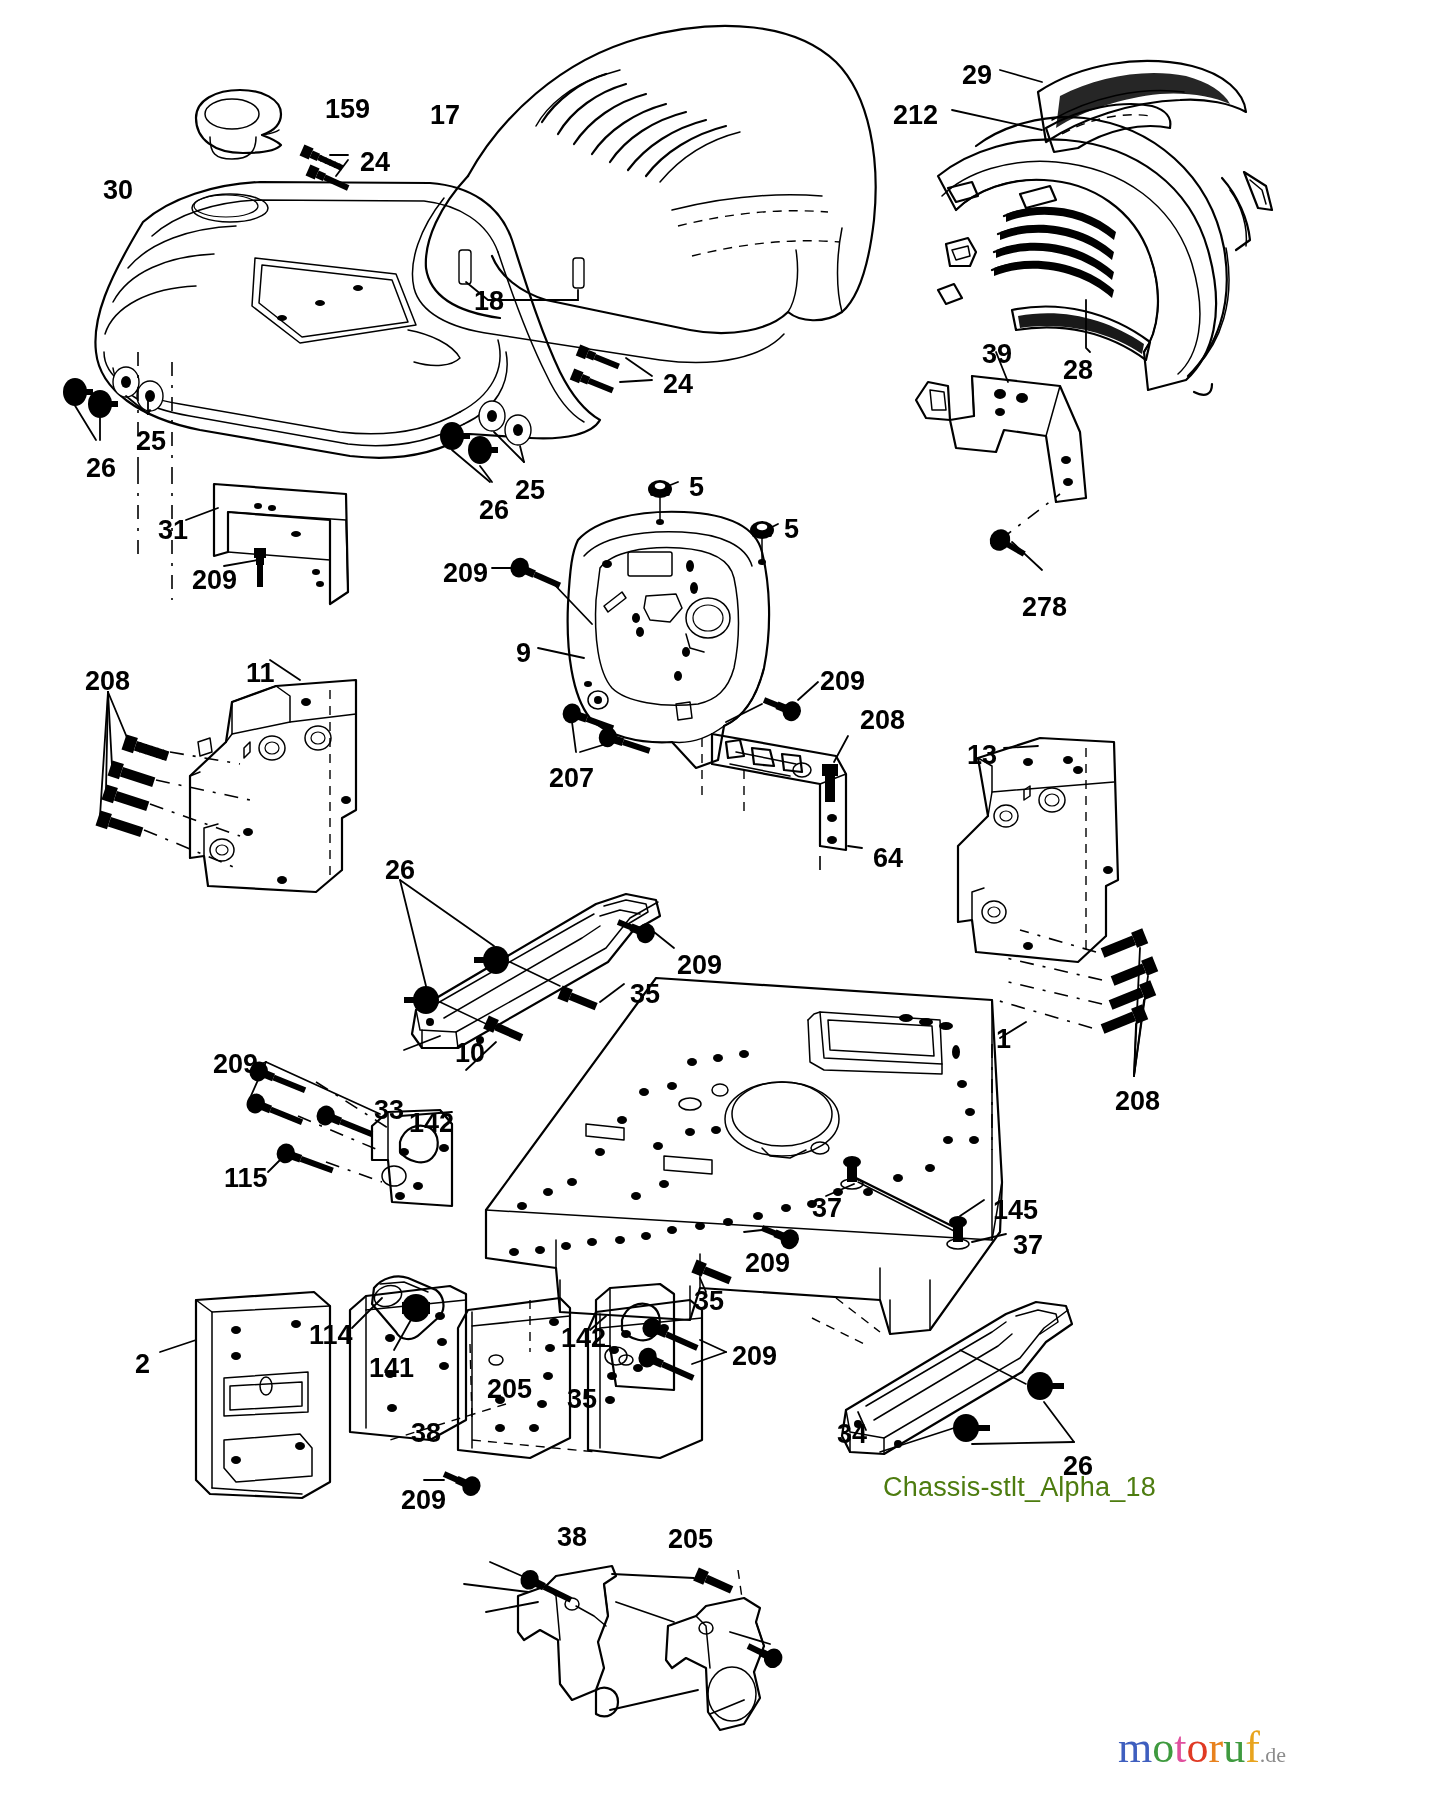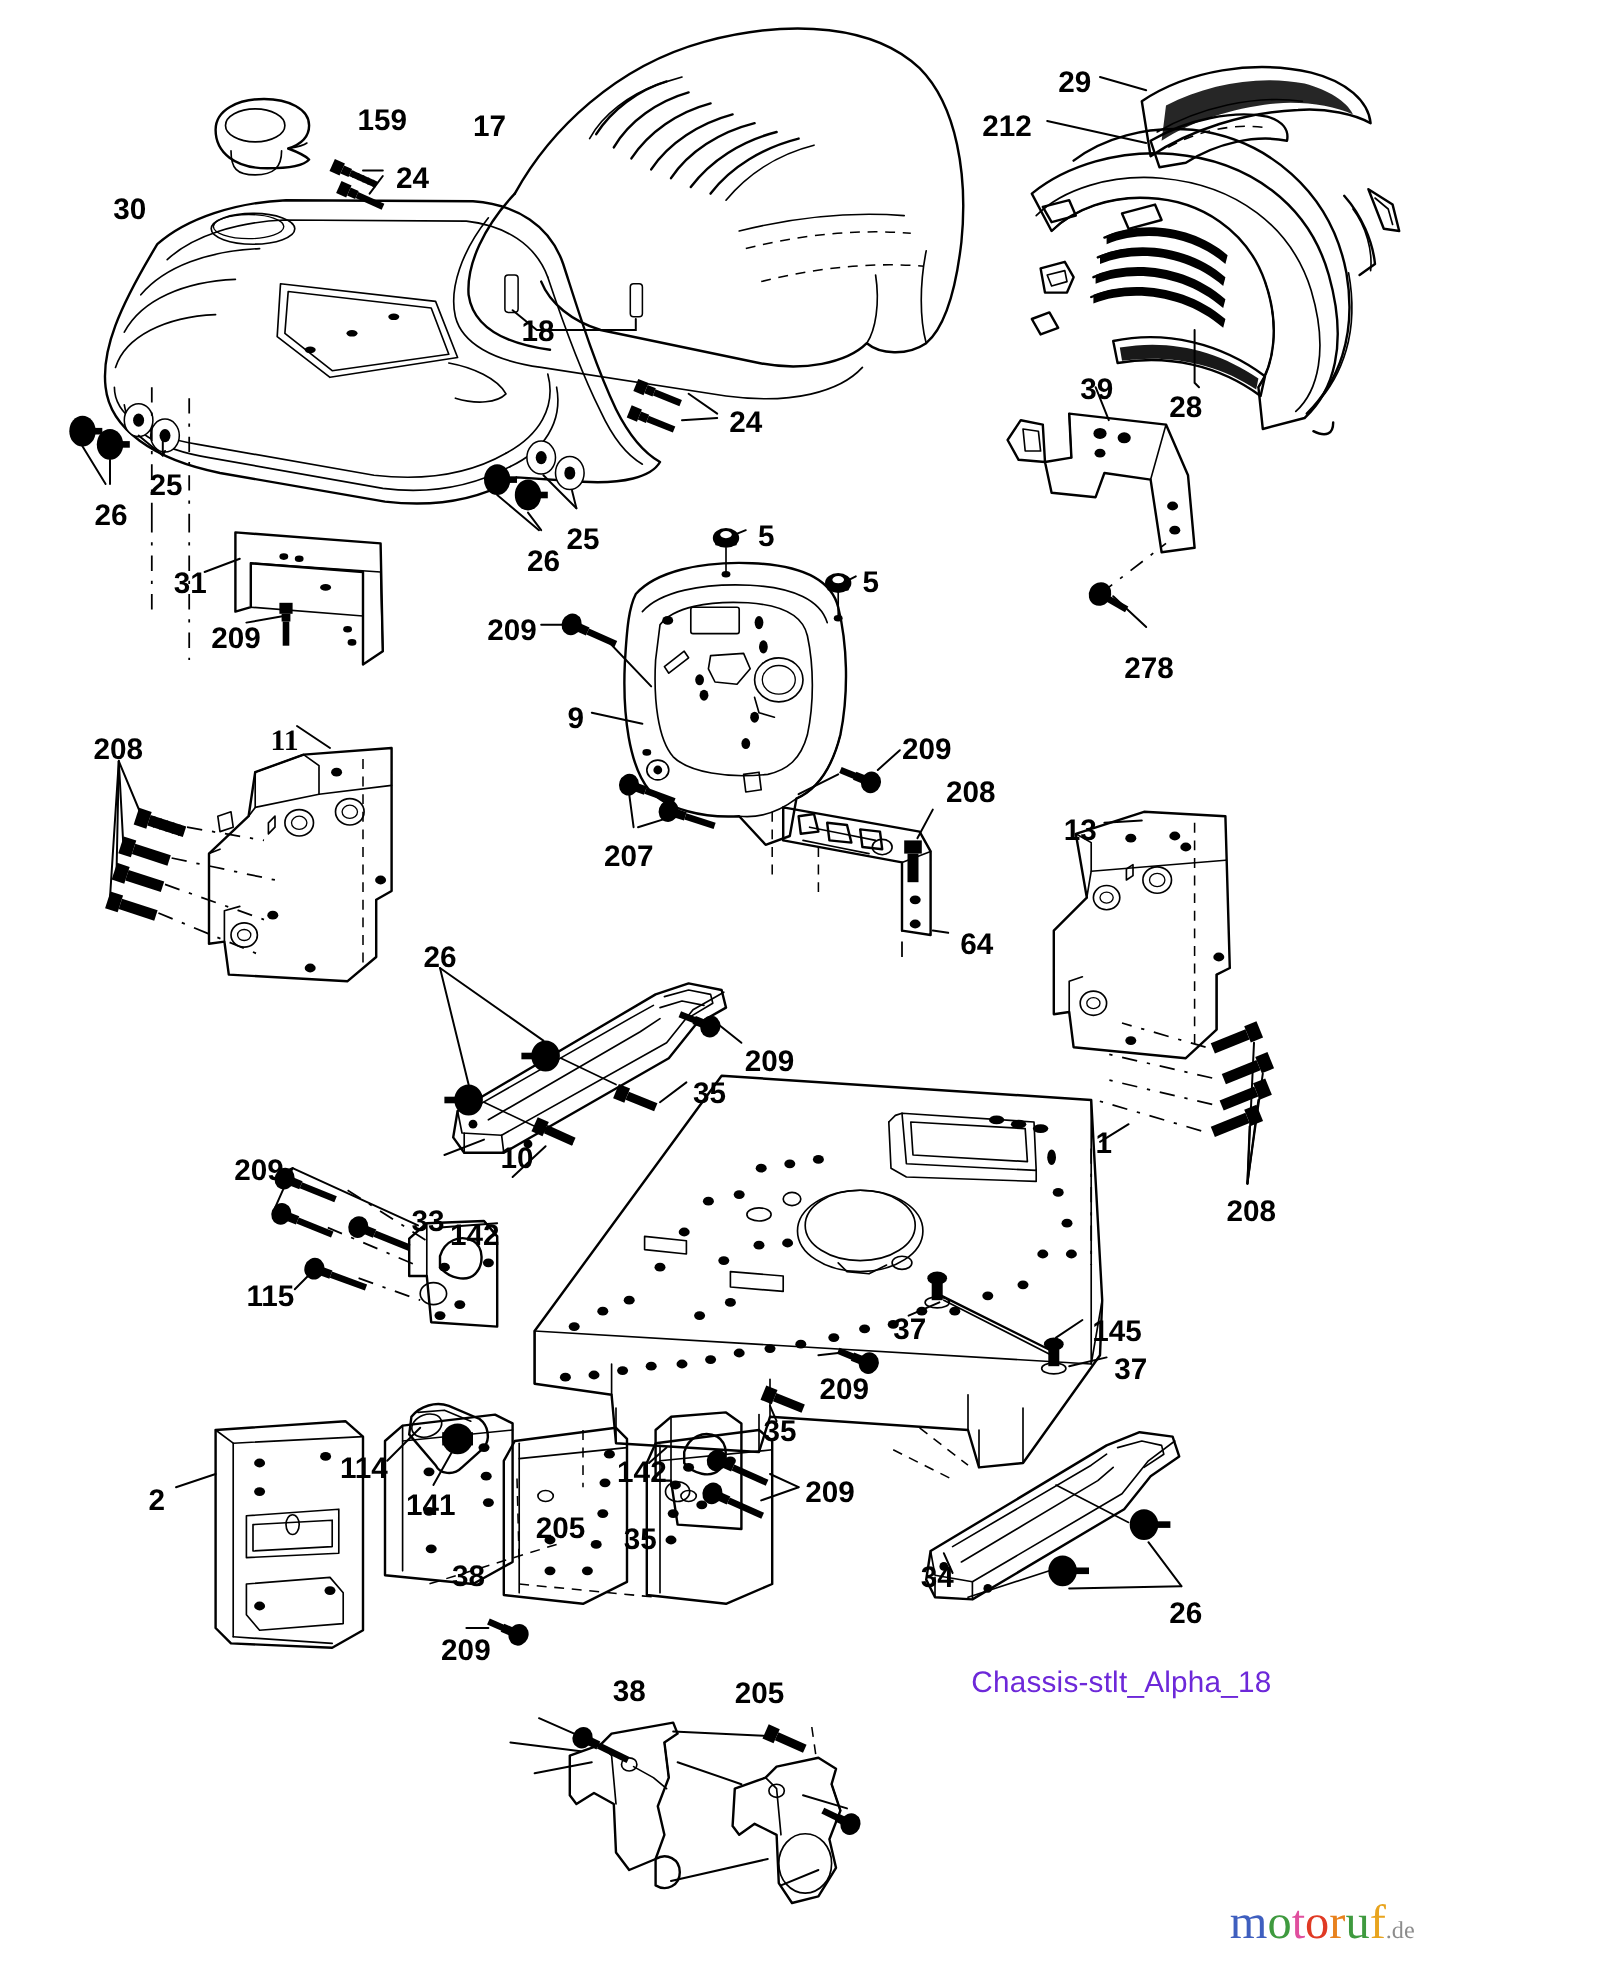--- a/index.html
+++ b/index.html
@@ -17,24 +17,24 @@
     font-family:"Liberation Sans", sans-serif;
     font-size:27px;
     font-weight:700;
     color:#000000;
     letter-spacing:0px;
     white-space:nowrap;
     line-height:1;
   }
   #caption{
     position:absolute;
-    left:883px; top:1514px;
+    left:883px; top:1472px;
     font-family:"Liberation Sans", sans-serif;
     font-size:27px;
-    color:#6d28d9;
+    color:#4d7c0f;
     white-space:nowrap;
     letter-spacing:0.2px;
   }
   #logo{
     position:absolute;
     left:1118px; top:1726px;
     font-family:"Liberation Serif", serif;
     font-size:44px;
     line-height:1;
     white-space:nowrap;
@@ -894,21 +894,21 @@
   <div class="lbl" style="left:515px;top:477px;">25</div>
   <div class="lbl" style="left:479px;top:497px;">26</div>
   <div class="lbl" style="left:689px;top:474px;">5</div>
   <div class="lbl" style="left:784px;top:516px;">5</div>
   <div class="lbl" style="left:158px;top:517px;">31</div>
   <div class="lbl" style="left:443px;top:560px;">209</div>
   <div class="lbl" style="left:192px;top:567px;">209</div>
   <div class="lbl" style="left:1022px;top:594px;">278</div>
   <div class="lbl" style="left:516px;top:640px;">9</div>
   <div class="lbl" style="left:85px;top:668px;">208</div>
-  <div class="lbl" style="left:246px;top:660px;font-family:Liberation Serif, serif;">11</div>
+  <div class="lbl" style="left:246px;top:660px;">11</div>
   <div class="lbl" style="left:820px;top:668px;">209</div>
   <div class="lbl" style="left:860px;top:707px;">208</div>
   <div class="lbl" style="left:967px;top:742px;">13</div>
   <div class="lbl" style="left:549px;top:765px;">207</div>
   <div class="lbl" style="left:873px;top:845px;">64</div>
   <div class="lbl" style="left:385px;top:857px;">26</div>
   <div class="lbl" style="left:677px;top:952px;">209</div>
   <div class="lbl" style="left:630px;top:981px;">35</div>
   <div class="lbl" style="left:996px;top:1026px;">1</div>
   <div class="lbl" style="left:374px;top:1063px;margin-top:34px;">33</div>

